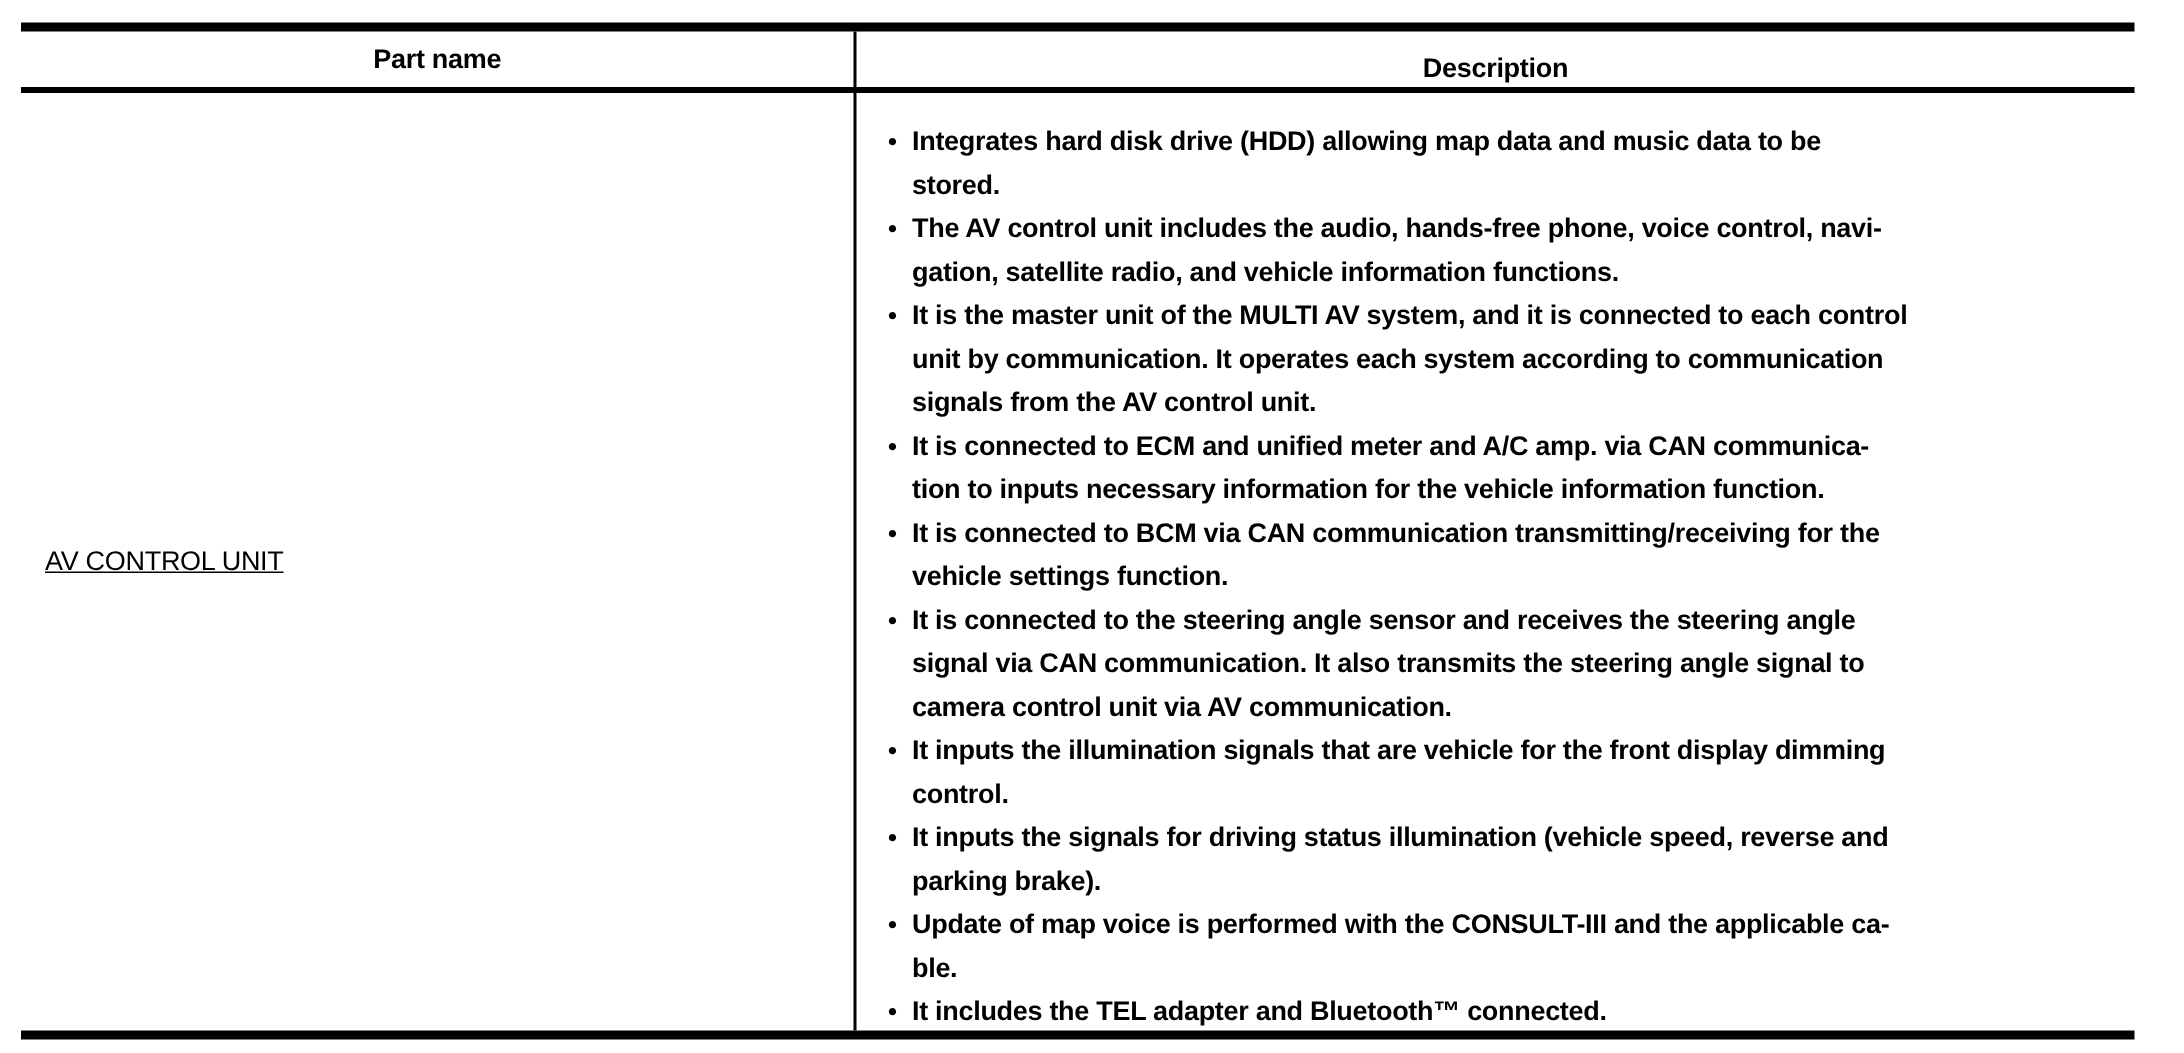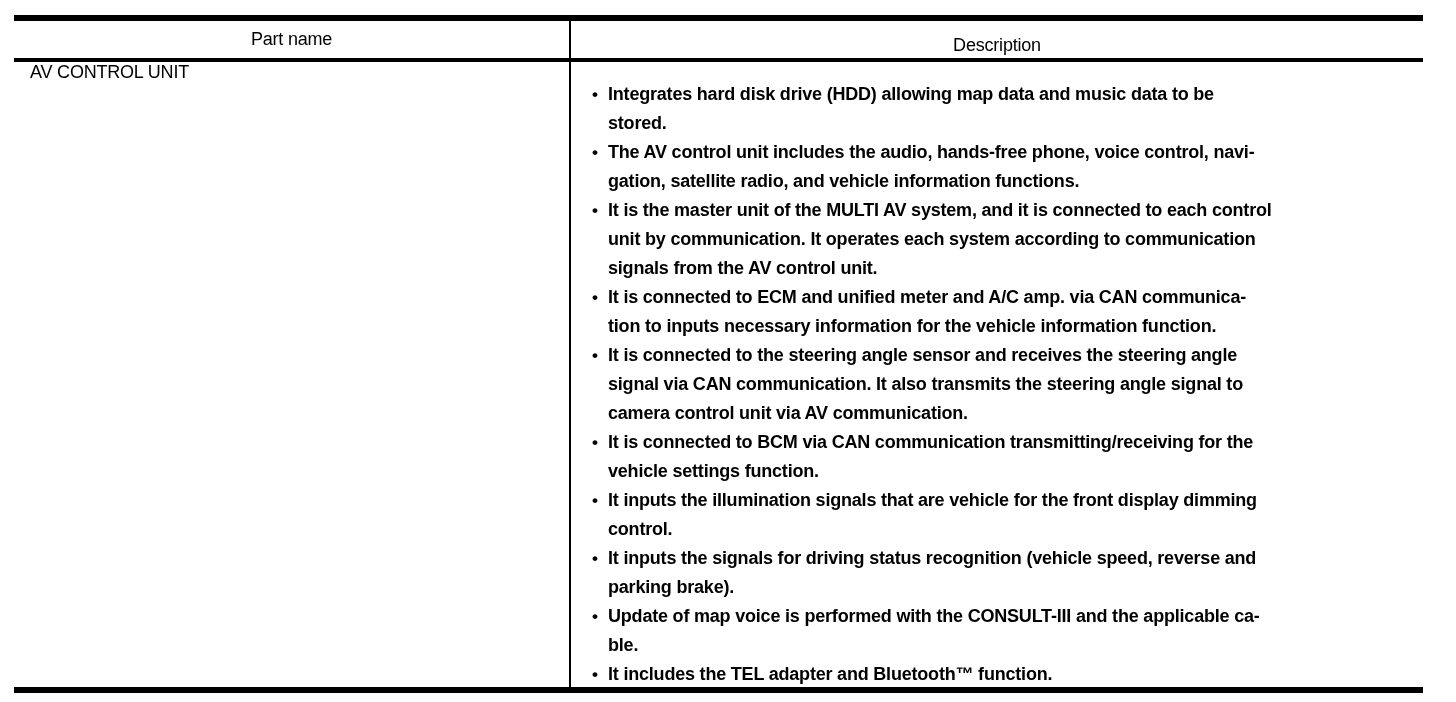--- a/index.html
+++ b/index.html
@@ -41,26 +41,29 @@
     border-right: 2px solid #000000;
     flex: 0 0 557px;
   }
   .cell.desc { flex: 1 1 auto; margin-top: 12px; }
   .head-cell {
     display: flex;
     align-items: center;
     justify-content: center;
     font-size: 18px;
     letter-spacing: -0.2px;
+    font-weight: bold;
   }
   .part-body {
     display: flex;
+    align-items: center;
     padding-left: 16px;
     font-size: 18px;
     letter-spacing: -0.2px;
+    text-decoration: underline;
   }
   .bullet-list {
     list-style: none;
     margin: 0;
     padding: 6px 16px 0 37px;
     font-size: 18px;
     line-height: 29px;
     letter-spacing: -0.2px;
     font-weight: bold;
   }
@@ -97,32 +100,32 @@
         <ul class="bullet-list">
           <li class="bullet-item">Integrates hard disk drive (HDD) allowing map data and music data to be
 stored.</li>
           <li class="bullet-item">The AV control unit includes the audio, hands-free phone, voice control, navi-
 gation, satellite radio, and vehicle information functions.</li>
           <li class="bullet-item">It is the master unit of the MULTI AV system, and it is connected to each control
 unit by communication. It operates each system according to communication
 signals from the AV control unit.</li>
           <li class="bullet-item">It is connected to ECM and unified meter and A/C amp. via CAN communica-
 tion to inputs necessary information for the vehicle information function.</li>
+          <li class="bullet-item">It is connected to BCM via CAN communication transmitting/receiving for the
+vehicle settings function.</li>
           <li class="bullet-item">It is connected to the steering angle sensor and receives the steering angle
 signal via CAN communication. It also transmits the steering angle signal to
 camera control unit via AV communication.</li>
-          <li class="bullet-item">It is connected to BCM via CAN communication transmitting/receiving for the
-vehicle settings function.</li>
           <li class="bullet-item">It inputs the illumination signals that are vehicle for the front display dimming
 control.</li>
-          <li class="bullet-item">It inputs the signals for driving status recognition (vehicle speed, reverse and
+          <li class="bullet-item">It inputs the signals for driving status illumination (vehicle speed, reverse and
 parking brake).</li>
           <li class="bullet-item">Update of map voice is performed with the CONSULT-III and the applicable ca-
 ble.</li>
-          <li class="bullet-item">It includes the TEL adapter and Bluetooth™ function.</li>
+          <li class="bullet-item">It includes the TEL adapter and Bluetooth™ connected.</li>
         </ul>
       </div>
     </div>
 
     <div class="rule bottom"></div>
 
   </div>
 </div>
 
 </body></html>

